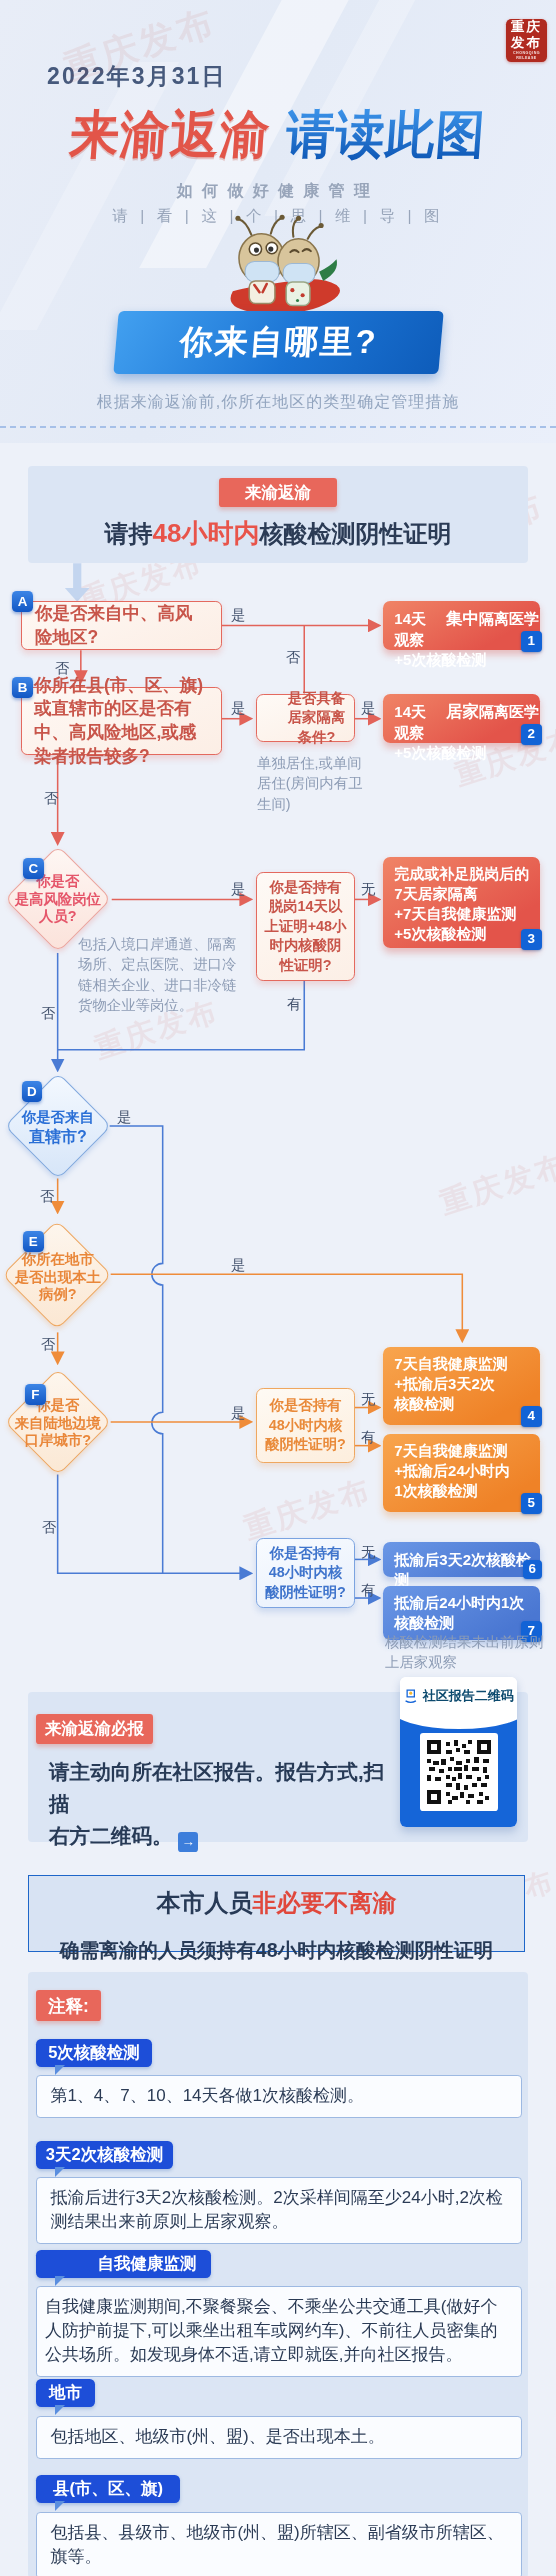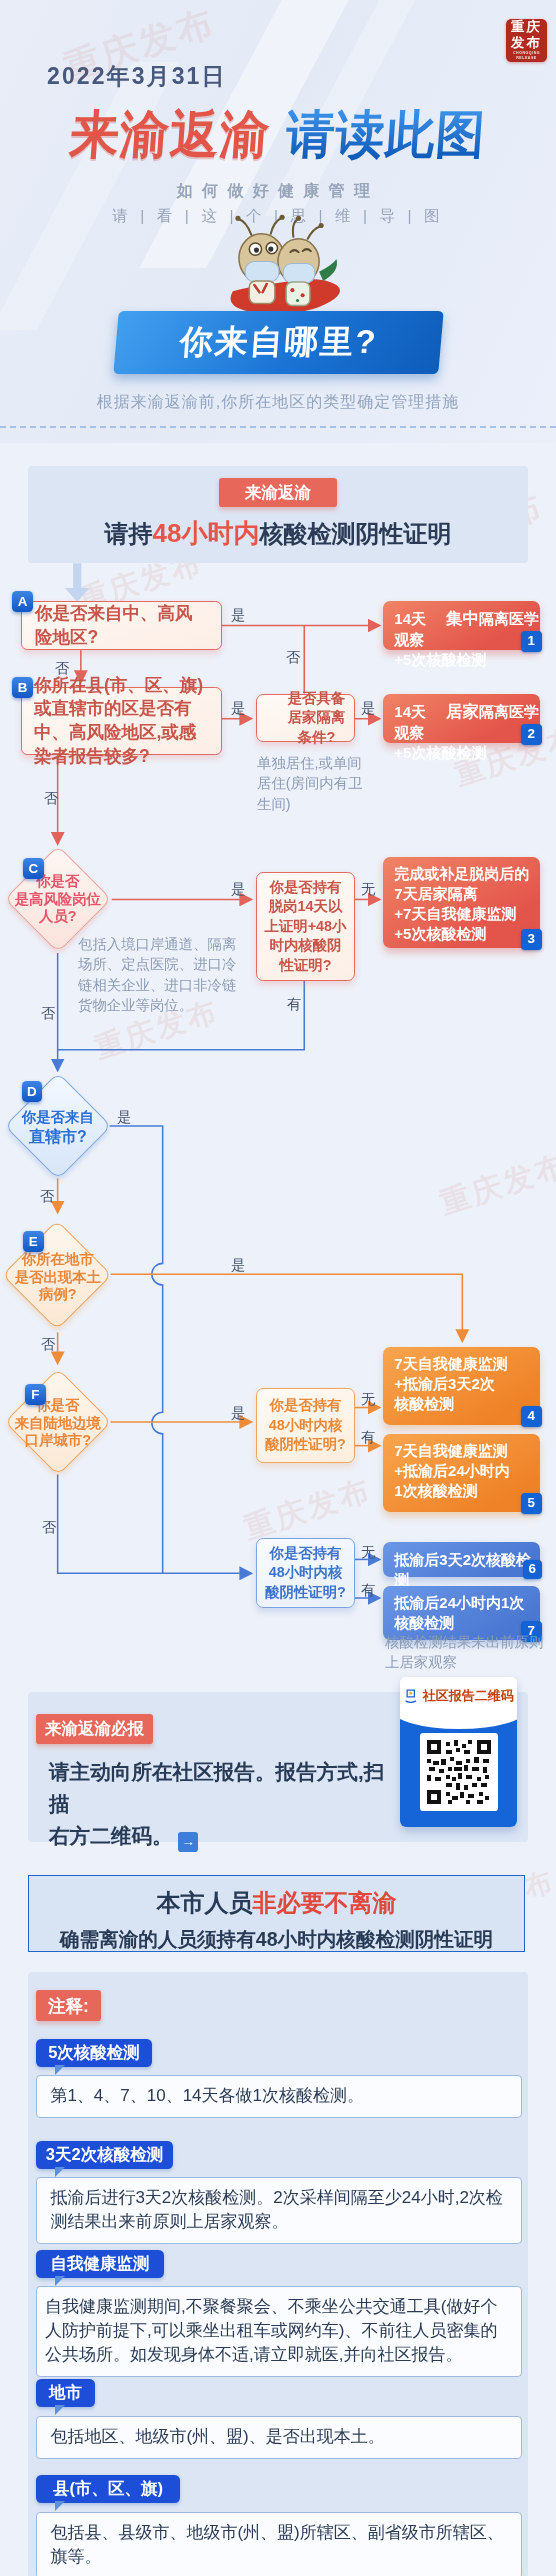--- a/index.html
+++ b/index.html
@@ -67,30 +67,30 @@
   .dtext{position:absolute;text-align:center;font-weight:700;line-height:1.22;z-index:3;}
   svg.wires{position:absolute;left:0;top:0;z-index:1;pointer-events:none;}
   .z2{z-index:2;}
   
   .rep-text{position:absolute;font-size:20.6px;font-weight:700;color:#273a56;line-height:1.55;}
   .go-icon{display:inline-flex;width:19.6px;height:19.6px;background:#3d7edb;border-radius:3.1px;color:#fff;
            align-items:center;justify-content:center;font-size:13.4px;font-weight:700;vertical-align:-3.1px;}
   .qrcard{position:absolute;left:400px;top:1677px;width:117px;height:150px;background:#fff;border-radius:6.2px;
           overflow:hidden;box-shadow:0 4.1px 8.2px rgba(50,90,160,.25);}
   .qrcard .hd{position:relative;height:38px;display:flex;align-items:center;justify-content:center;gap:4.1px;
-          color:#c2410c;font-size:13px;font-weight:700;z-index:2;background:#fff;}
+          color:#0c4a6e;font-size:13px;font-weight:700;z-index:2;background:#fff;}
   .qrcard .body{position:absolute;left:0;top:38px;right:0;bottom:0;background:#1565d8;}
   .qrcard .arc{position:absolute;left:-10.3px;top:31px;width:138px;height:20.6px;background:#fff;
           border-radius:0 0 50% 50%/0 0 100% 100%;z-index:1;}
   .qrwhite{position:absolute;background:#fff;border-radius:3.1px;display:flex;align-items:center;justify-content:center;}
   .notice{position:absolute;left:28px;top:1875px;width:497px;height:77px;background:#d8e3f3;border:1.5px solid #1e66c9;
           box-sizing:border-box;text-align:center;color:#273a56;}
   .notice .l1{margin-top:11.3px;font-size:24px;font-weight:700;}
   .notice .l1 .em{color:#e0483c;}
-  .notice .l2{margin-top:7px;font-size:19.6px;font-weight:700;}
+  .notice .l2{margin-top:18px;font-size:19.6px;font-weight:700;}
   .pill{position:absolute;background:#1d4ed8;border-radius:5.2px;color:#fff;font-size:16.5px;font-weight:700;
         display:flex;align-items:center;justify-content:center;box-shadow:0 1.5px 3.6px rgba(60,110,190,.3);}
   .pill:after{content:"";position:absolute;left:18.5px;bottom:-8.2px;border:5.2px solid transparent;
         border-top-color:#5a8edf;border-left-color:#5a8edf;}
   .nbody{position:absolute;background:#fafcff;border:1px solid #9db9e2;border-radius:4.1px;color:#2b3b55;
         font-size:17px;line-height:1.42;padding:8.2px 13.4px;box-sizing:border-box;}
 </style>
 </head>
 <body>
 
@@ -404,21 +404,21 @@
 
   <div class="panel" style="left:28px;top:1972px;width:500px;height:606px;"></div>
   <div class="rbadge-top" style="left:36px;top:1990px;width:65px;height:31px;font-size:17.5px;">注释:</div>
 
   <div class="pill" style="left:36px;top:2039px;width:116px;height:28px;">5次核酸检测</div>
   <div class="nbody" style="left:36px;top:2075px;width:486px;">第1、4、7、10、14天各做1次核酸检测。</div>
 
   <div class="pill" style="left:36px;top:2141px;width:137px;height:28px;">3天2次核酸检测</div>
   <div class="nbody" style="left:36px;top:2177px;width:486px;">抵渝后进行3天2次核酸检测。2次采样间隔至少24小时,2次检测结果出来前原则上居家观察。</div>
 
-  <div class="pill" style="left:36px;top:2250px;width:128px;height:28px;">自我健康监测</div>
+  <div class="pill" style="left:36px;top:2250px;width:128px;height:28px;padding-left:47px;">自我健康监测</div>
   <div class="nbody" style="left:36px;top:2286px;width:486px;padding-left:8px;">自我健康监测期间,不聚餐聚会、不乘坐公共交通工具(做好个人防护前提下,可以乘坐出租车或网约车)、不前往人员密集的公共场所。如发现身体不适,请立即就医,并向社区报告。</div>
 
   <div class="pill" style="left:36px;top:2379px;width:59px;height:28px;">地市</div>
   <div class="nbody" style="left:36px;top:2416px;width:486px;">包括地区、地级市(州、盟)、是否出现本土。</div>
 
   <div class="pill" style="left:36px;top:2475px;width:144px;height:28px;">县(市、区、旗)</div>
   <div class="nbody" style="left:36px;top:2512px;width:486px;">包括县、县级市、地级市(州、盟)所辖区、副省级市所辖区、旗等。</div>
 
 </div>
 

